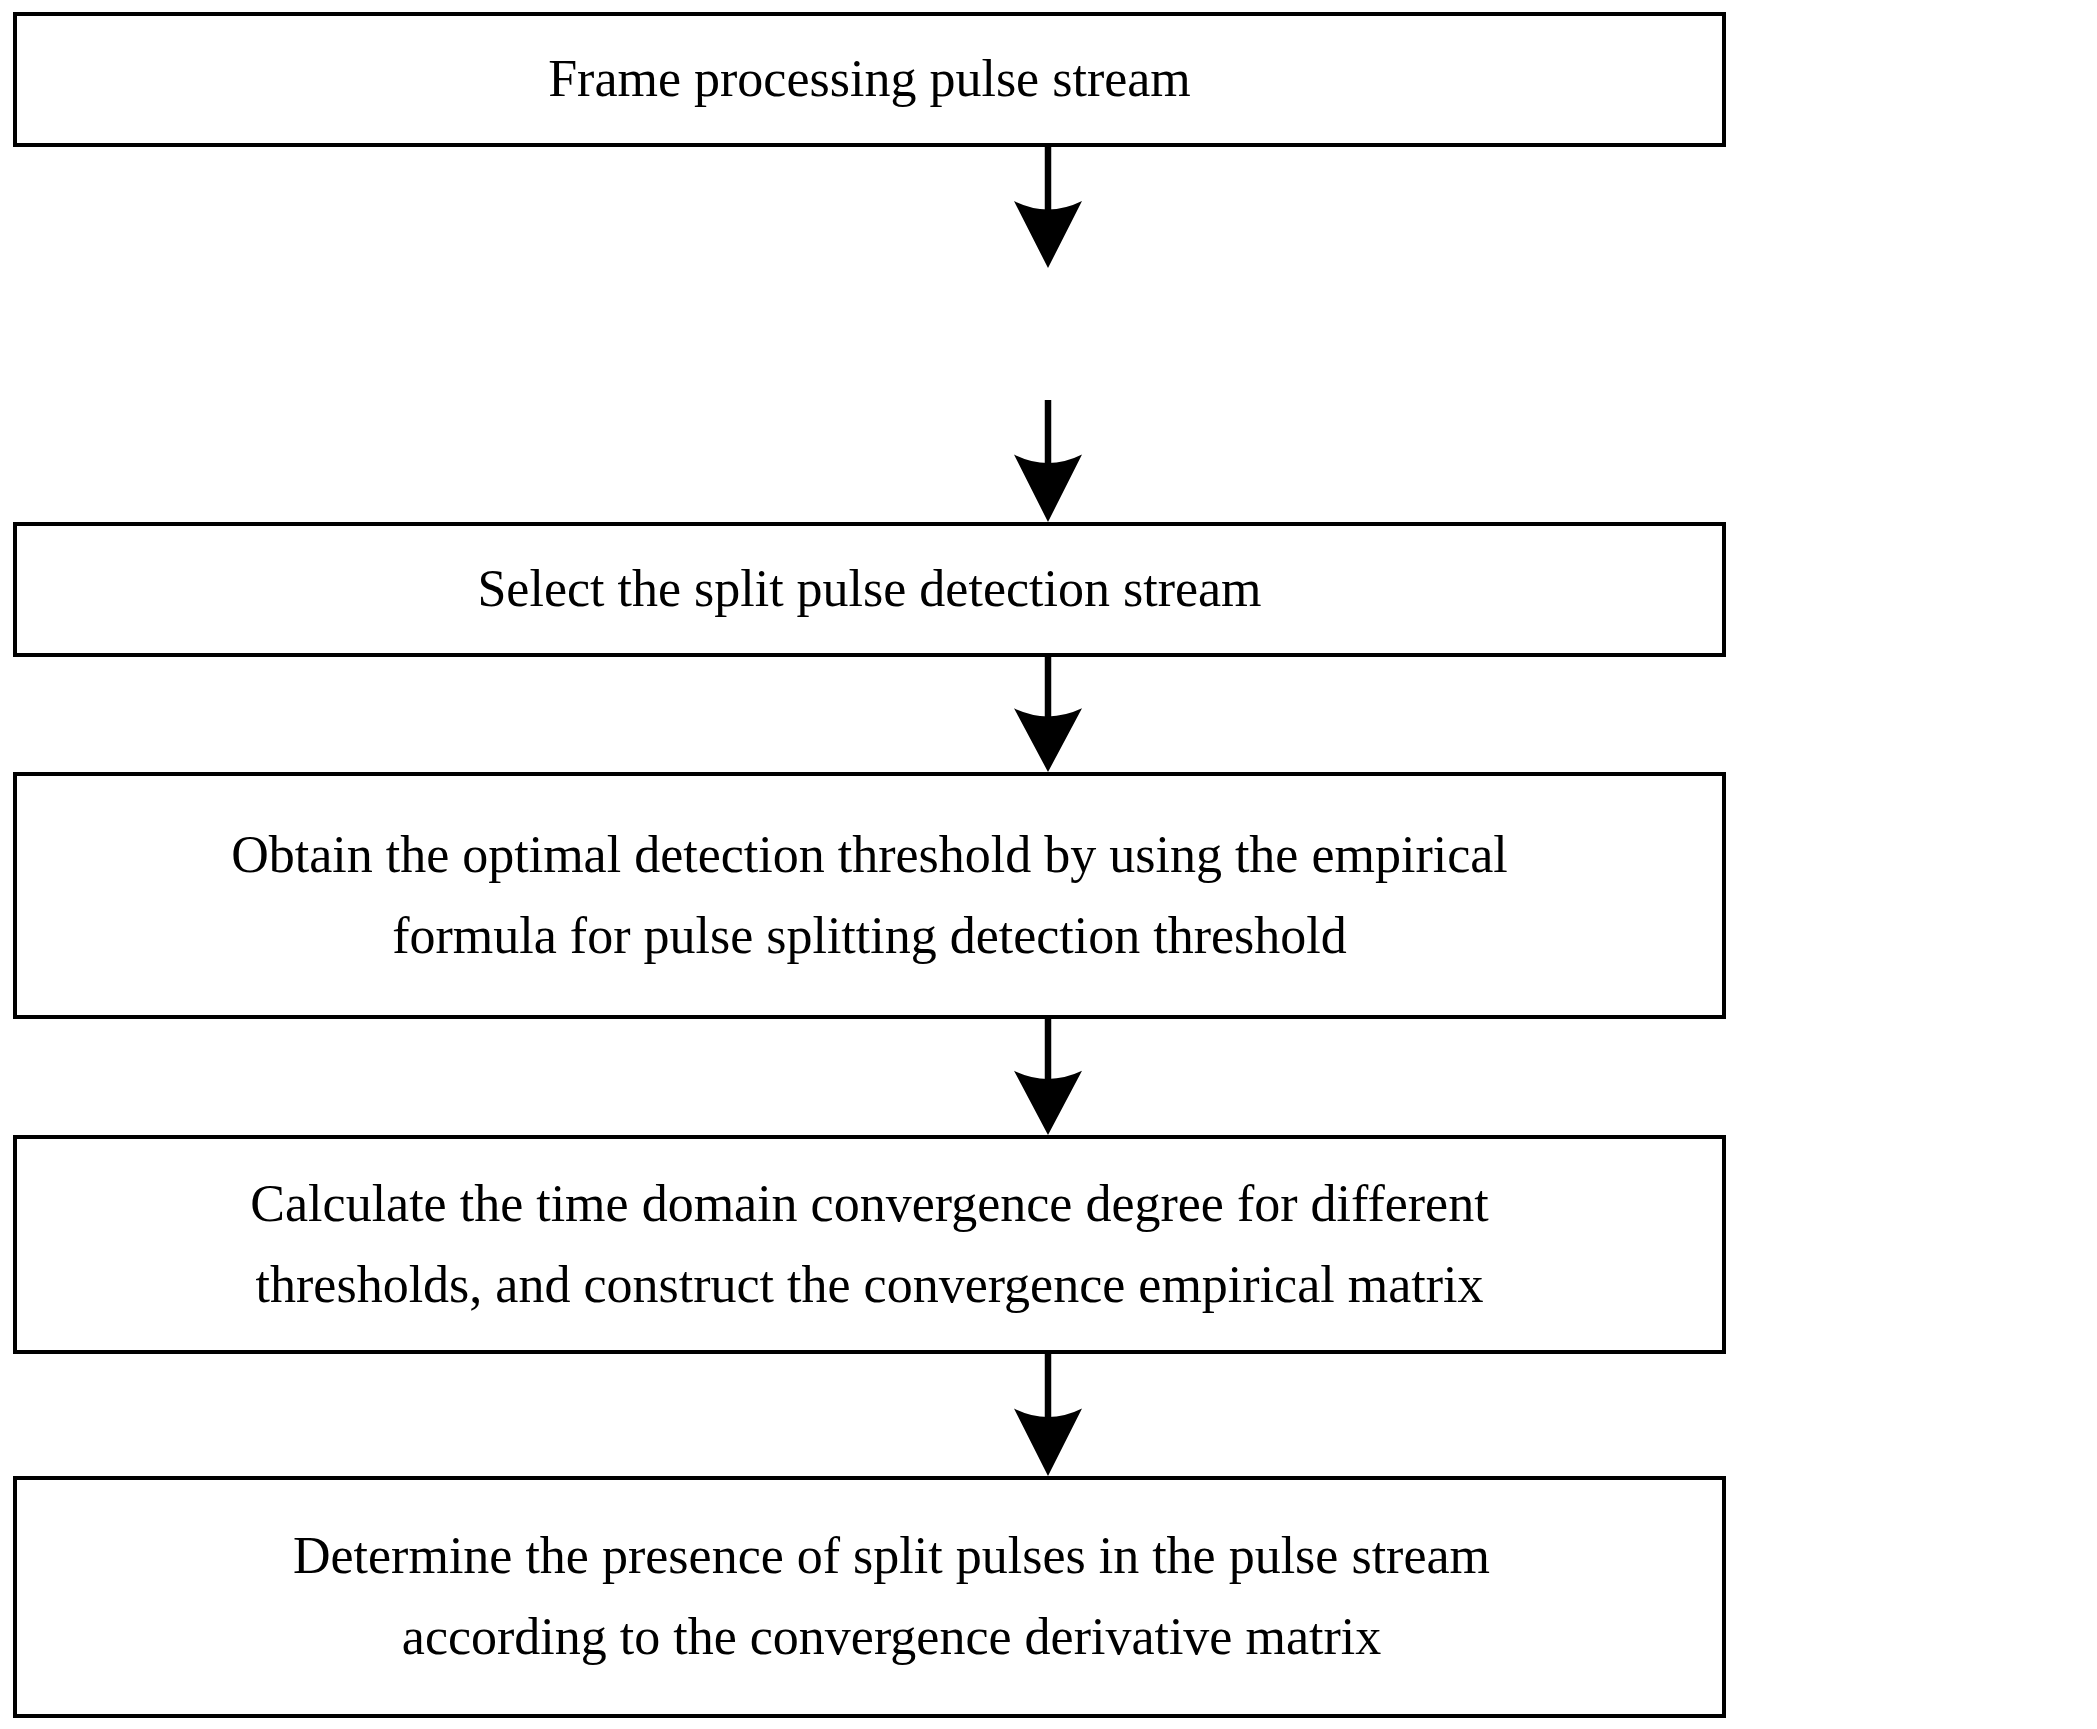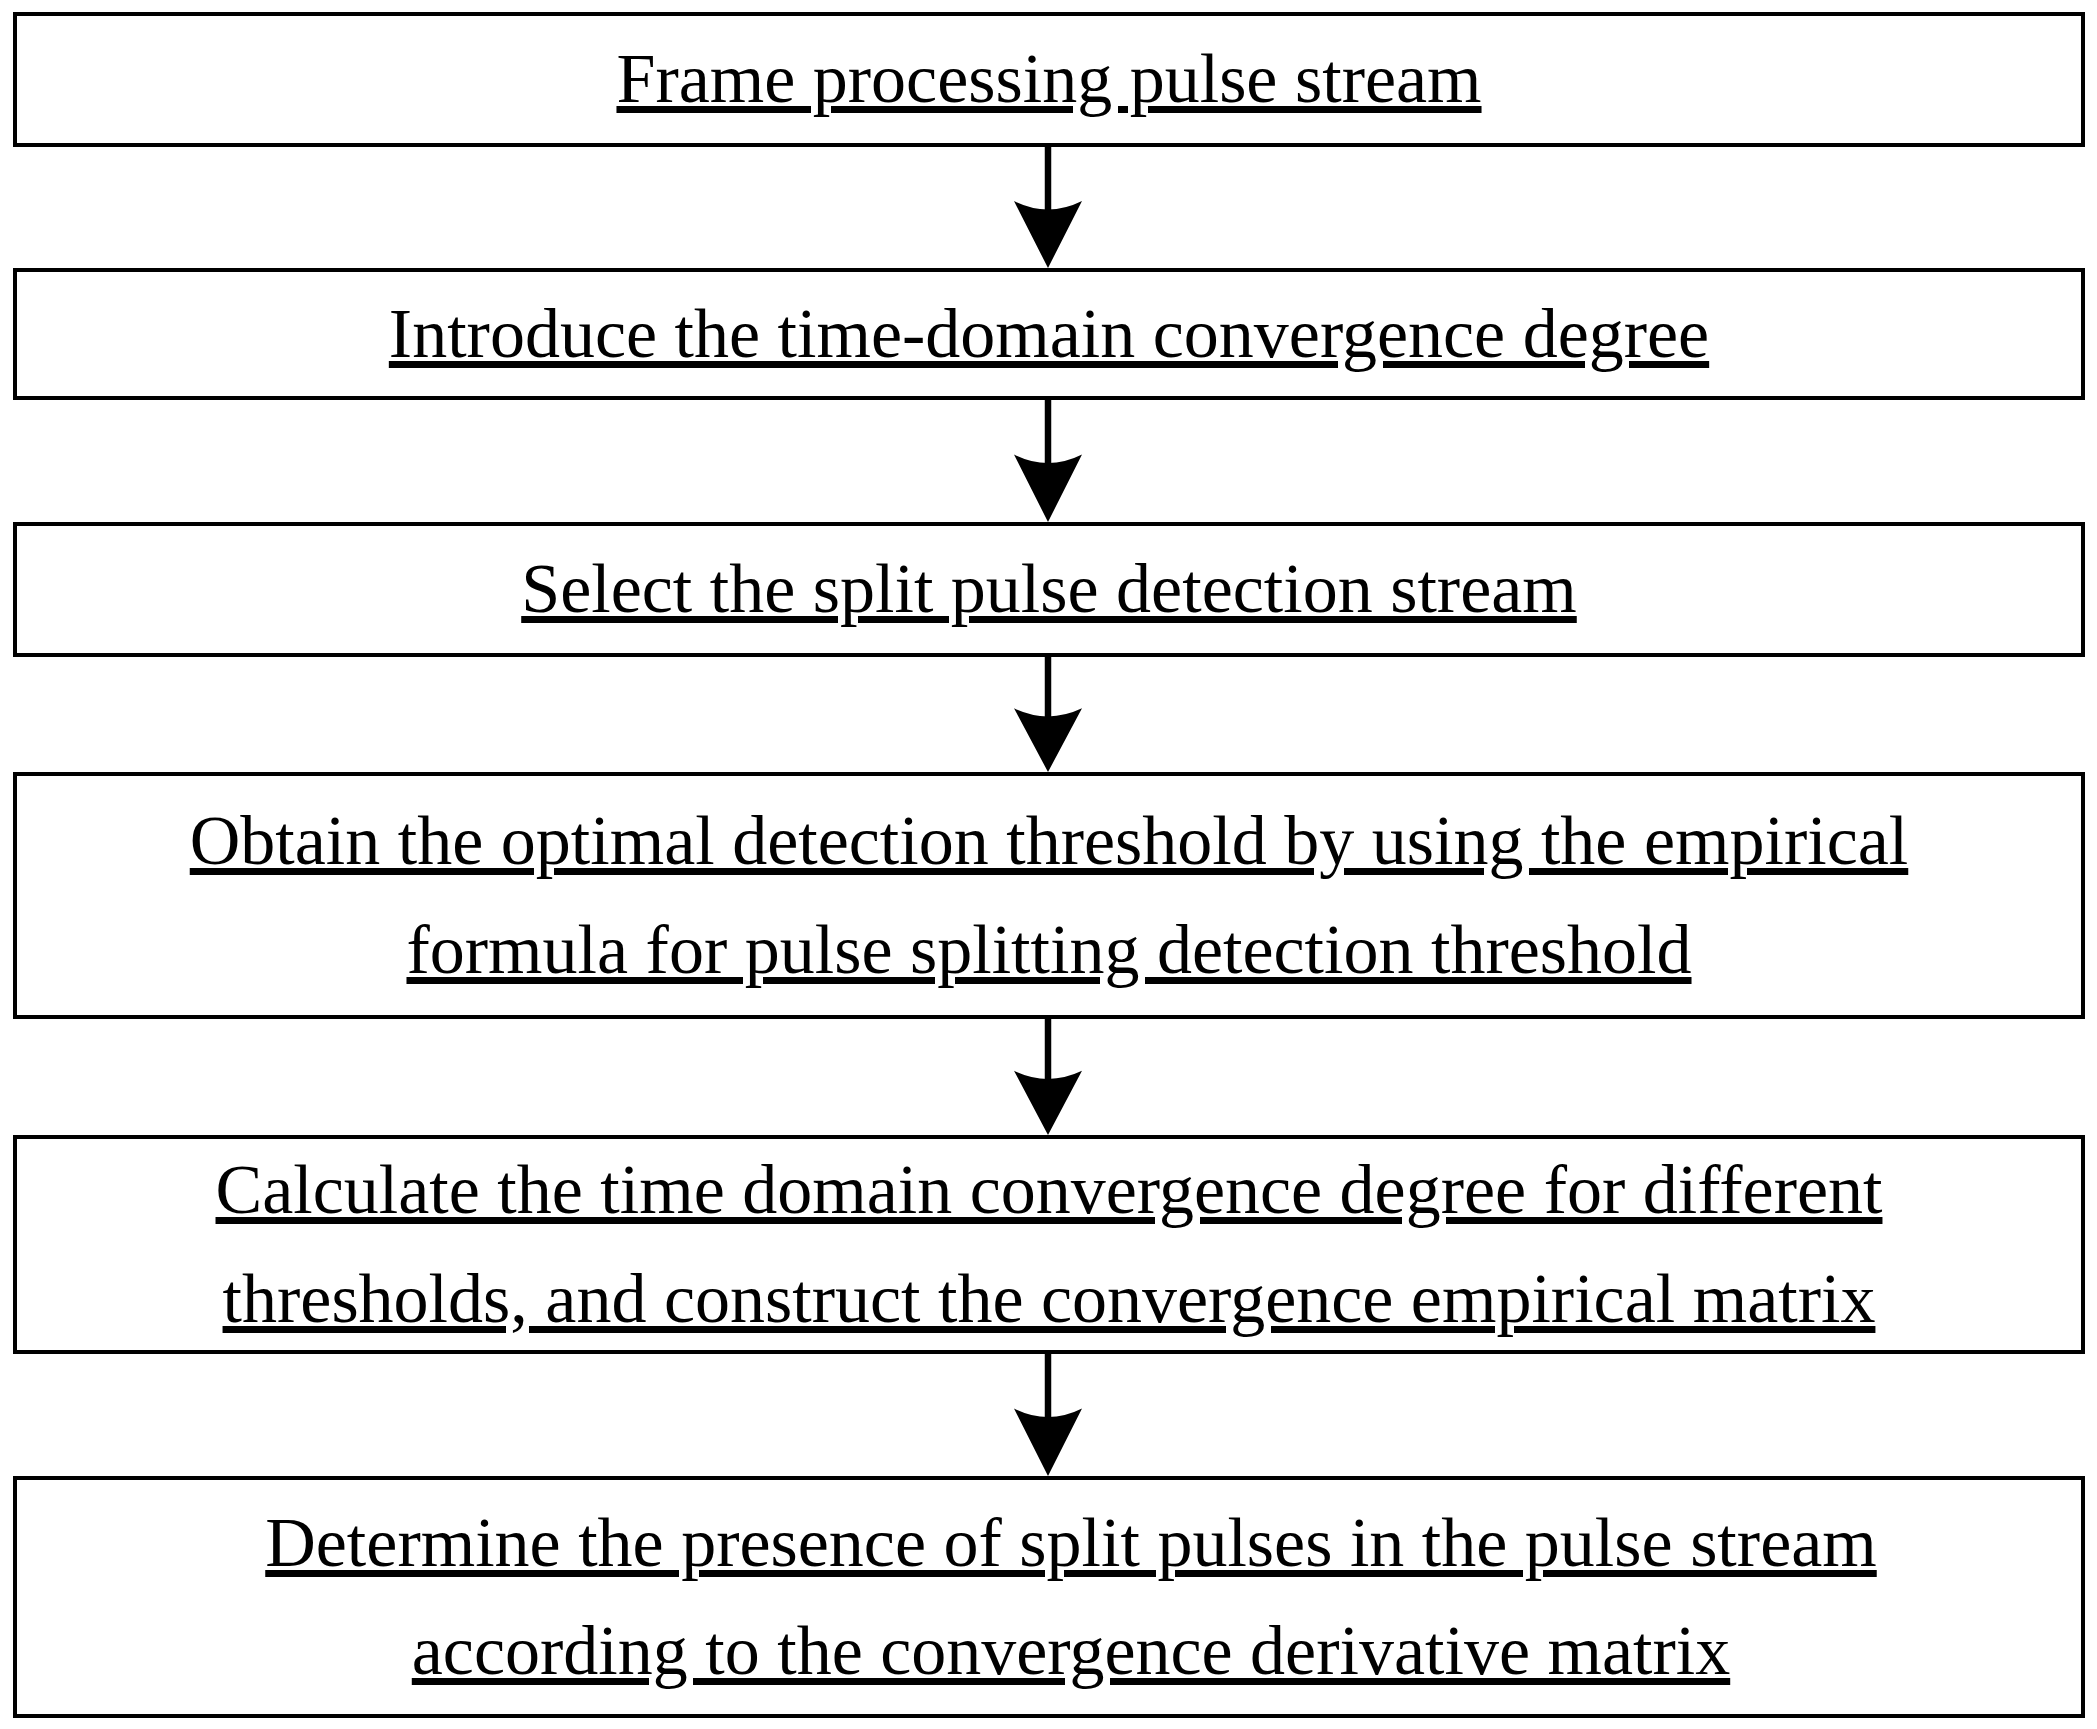--- a/index.html
+++ b/index.html
@@ -17,32 +17,31 @@
   .flowchart {
     position: absolute;
     left: 0;
     top: 0;
     width: 2097px;
     height: 1729px;
   }
   .step {
     position: absolute;
     left: 13px;
-    width: 2072px;
+    width: 1713px;
     box-sizing: border-box;
     border: 4.8px solid #000000;
     background: #ffffff;
     display: flex;
     align-items: center;
     justify-content: center;
     text-align: center;
-    font-size: 70px;
+    font-size: 52px;
     line-height: 1.55;
     white-space: pre-line;
-    text-decoration: underline;
   }
   #step-1 { top: 12px;   height: 135px; }
   #step-2 { top: 268px;  height: 132px; }
   #step-3 { top: 522px;  height: 135px; }
   #step-4 { top: 772px;  height: 247px; }
   #step-5 { top: 1135px; height: 219px; }
   #step-6 { top: 1476px; height: 242px; padding-left: 44px; }
 
   .arrow {
     position: absolute;
@@ -67,21 +66,20 @@
 
   <div class="step" id="step-1">Frame processing pulse stream</div>
 
   <div class="arrow" id="arrow-1">
     <svg viewBox="0 0 84 150" preserveAspectRatio="none" xmlns="http://www.w3.org/2000/svg">
       <rect x="38" y="0" width="8" height="80" fill="#000000"></rect>
       <path d="M0,67 Q42,88 84,67 L42,150 Z" fill="#000000"></path>
     </svg>
   </div>
 
-  <div class="step" id="step-2">Introduce the time-domain convergence degree</div>
 
   <div class="arrow" id="arrow-2">
     <svg viewBox="0 0 84 150" preserveAspectRatio="none" xmlns="http://www.w3.org/2000/svg">
       <rect x="38" y="0" width="8" height="80" fill="#000000"></rect>
       <path d="M0,67 Q42,88 84,67 L42,150 Z" fill="#000000"></path>
     </svg>
   </div>
 
   <div class="step" id="step-3">Select the split pulse detection stream</div>
 

